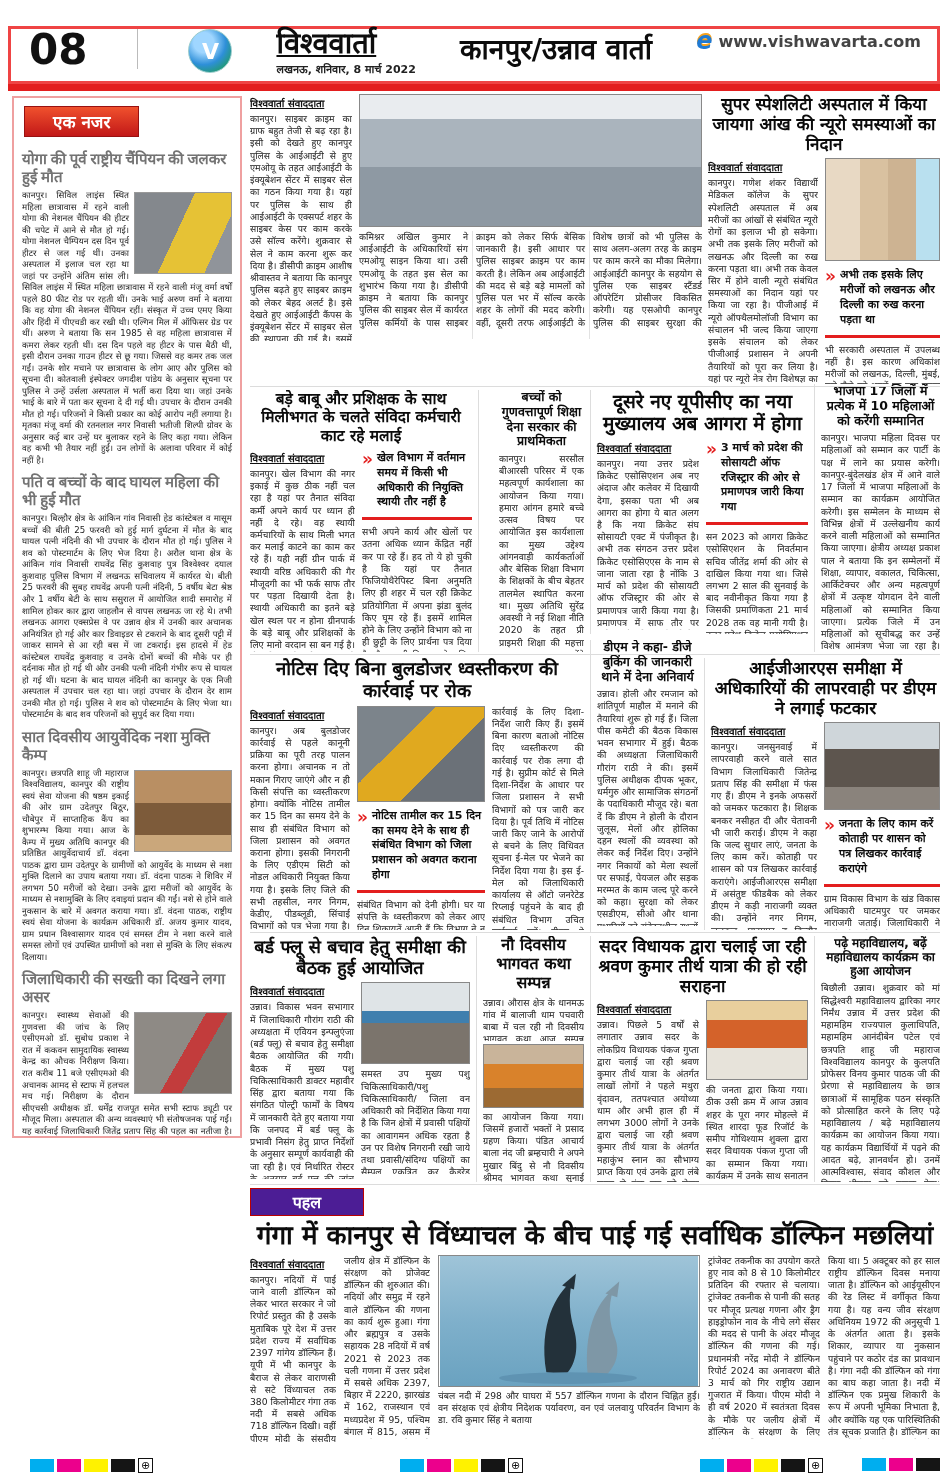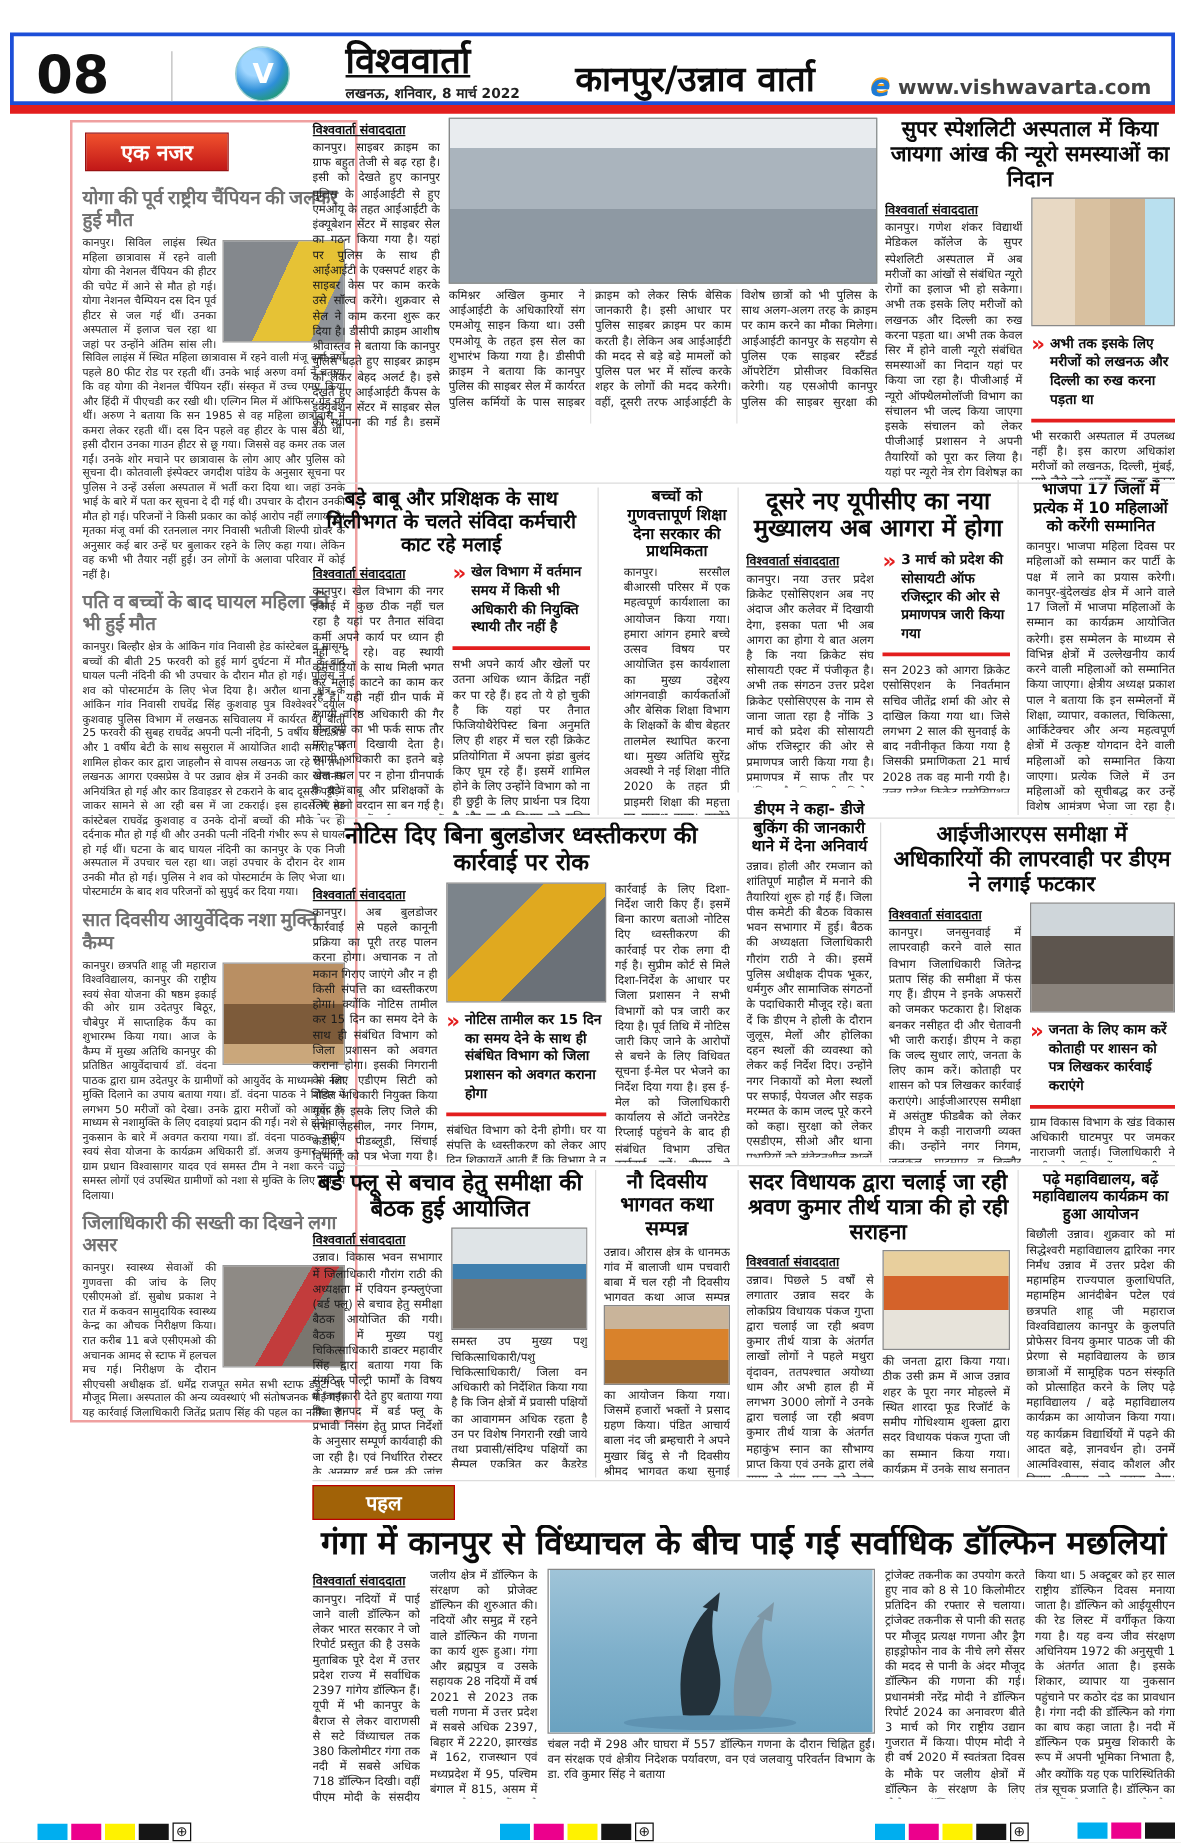--- a/index.html
+++ b/index.html
@@ -1,36 +1,36 @@
 <!DOCTYPE html>
 <html><head>
 <meta charset="utf-8">
 <style>
   html,body{margin:0;padding:0;background:#e8e8e4;}
   #page{position:relative;width:945px;height:1474px;background:#ffffff;margin:0 auto;
         font-family:"DejaVu Sans","Liberation Sans",sans-serif;color:#1a1a1a;overflow:hidden;}
   
-  #hdr{position:absolute;left:8px;top:26px;width:926px;height:52px;border:3px solid #1d4ed8;
-       background:#fff;display:flex;align-items:flex-end;gap:36px;}
+  #hdr{position:absolute;left:8px;top:26px;width:926px;height:52px;border:3px solid #ef4444;
+       background:#fff;display:flex;align-items:flex-start;gap:36px;}
   #hdr-bar{position:absolute;left:8px;top:84px;width:932px;height:7px;background:#e31e1e;}
   .pgnum{font-size:42px;font-weight:800;color:#111;margin:0 14px 0 18px;line-height:1;}
   .hsep{width:1px;height:40px;background:#bbb;margin-right:14px;}
   .logo{width:42px;height:42px;border-radius:50%;
         background:radial-gradient(circle at 35% 30%,#9fd6ff 0 25%,#2e8fd8 55%,#1d9e4f 90%);
         display:flex;align-items:center;justify-content:center;color:#fff;font-weight:800;
         font-size:22px;margin-right:8px;border:1px solid #9cc;}
   .mast h1{margin:0;font-size:29px;font-weight:800;color:#0d0d0d;line-height:1;text-decoration:underline;}
   .mast .dt{font-size:11px;font-weight:700;color:#222;margin-top:3px;}
   .sect{flex:1;text-align:center;font-size:28px;font-weight:800;color:#0c0c0c;}
   .site{display:flex;align-items:center;margin-right:16px;font-size:16px;font-weight:700;color:#444;}
   .eicon{font-size:24px;font-weight:800;font-style:italic;color:#1e7ad4;margin-right:6px;
          text-shadow:0 -2px 0 #f6a21d;line-height:1;}
   
   #sbox{position:absolute;left:12px;top:96px;width:230px;height:1042px;border:2px solid #efa0a0;
-        padding:6px 8px;box-sizing:border-box;overflow:hidden;background:#fff;margin-left:44px;}
+        padding:6px 8px;box-sizing:border-box;overflow:hidden;background:#fff;}
   .badge{display:inline-block;background:linear-gradient(#f0512d,#c21818);border:1px solid #991111;
          color:#fff;font-size:17px;font-weight:800;padding:3px 28px;margin:2px 0 6px 2px;}
   .sb-h{font-size:15px;font-weight:800;color:#737373;line-height:1.2;margin:7px 0 4px;font-family:Liberation Serif, serif;}
   .sb-b{font-size:8.6px;line-height:1.34;text-align:justify;color:#222;}
   .sb-ph{float:right;width:96px;height:80px;margin:2px 0 3px 5px;border:1px solid #999;}
   
   .art{position:absolute;overflow:hidden;box-sizing:border-box;}
   .hl{font-weight:800;color:#0b0b0b;line-height:1.18;text-align:center;margin:0 0 4px;}
   .by{font-size:10px;font-weight:700;color:#111;text-decoration:underline;margin:2px 0 3px;}
   .bd{font-size:9.2px;line-height:1.33;text-align:justify;color:#1c1c1c;}
@@ -47,21 +47,21 @@
   .p-meet{background:linear-gradient(180deg,#cfd6da 0 30%,#5d554e 30% 75%,#8a837c 75%);}
   .p-meet2{background:linear-gradient(180deg,#dfe4e7 0 35%,#3f7fae 35% 50%,#7b746c 50%);}
   .p-crowd{background:linear-gradient(180deg,#c9b49a 0 30%,#d9822b 30% 70%,#9c6a33 70%);}
   .p-stage{background:linear-gradient(180deg,#e8cf9d 0 25%,#d4622a 25% 60%,#e7e3da 60%);}
   .p-yoga{background:linear-gradient(115deg,#84888d 0 45%,#e6c235 45% 80%,#90949a 80%);}
   .p-camp{background:linear-gradient(180deg,#b98f63 0 40%,#7d5b3a 40% 80%,#caa77b 80%);}
   .p-ward{background:linear-gradient(120deg,#8e8a85 0 50%,#c23c3c 50% 65%,#7a766f 65%);}
   .hr{position:absolute;height:1px;background:#dcdcdc;}
   
   #pahal{position:absolute;left:250px;top:1188px;width:690px;height:28px;display:flex;}
-  #pahal .tag{background:#a16207;color:#fff;font-size:16px;font-weight:800;width:112px;
+  #pahal .tag{background:#4c1d95;color:#fff;font-size:16px;font-weight:800;width:112px;
               display:flex;align-items:center;justify-content:center;border:1px solid #b00;}
   #pahal .txt{flex:1;background:#fbe4cd;color:#222;font-size:15px;font-weight:700;
               display:flex;align-items:center;padding-left:14px;}
   
   .marks{position:absolute;top:1458px;display:flex;gap:3px;align-items:center;}
   .mk{width:24px;height:13px;display:inline-block;}
   .reg{width:13px;height:13px;border:1.5px solid #111;display:inline-flex;align-items:center;
        justify-content:center;font-size:11px;line-height:1;color:#111;background:#fff;}
   .cyan{background:#00aeef}.mag{background:#ec008c}.yel{background:#fff200}.blk{background:#151515}
 </style>

